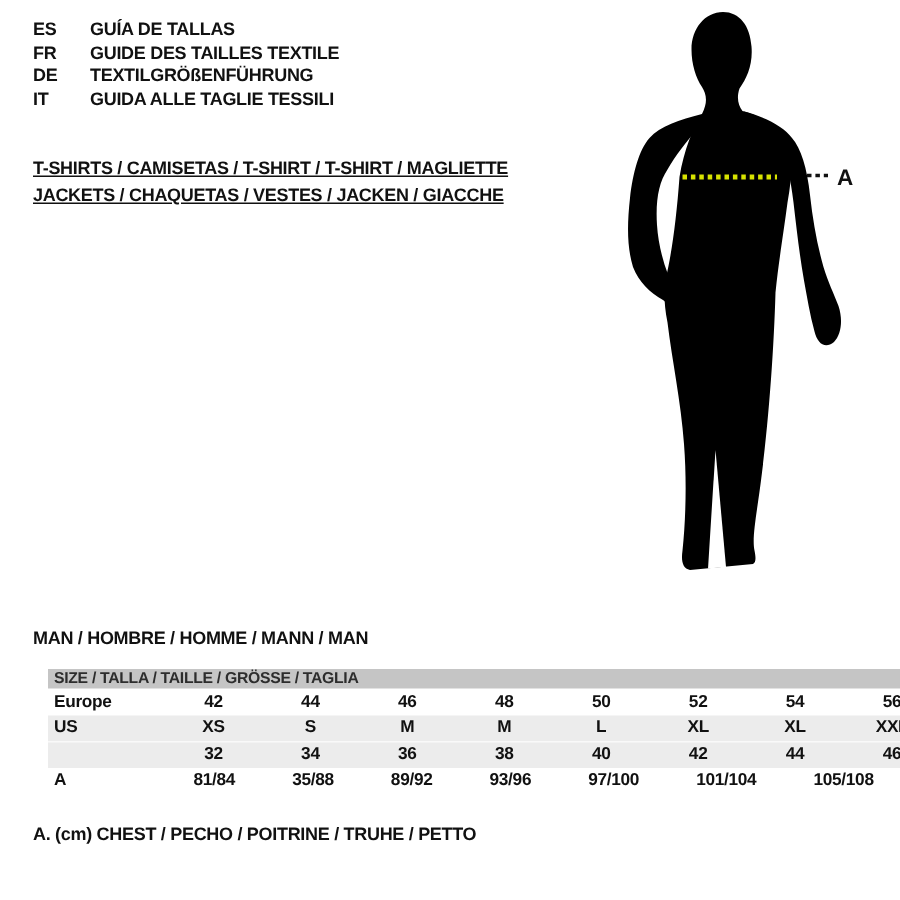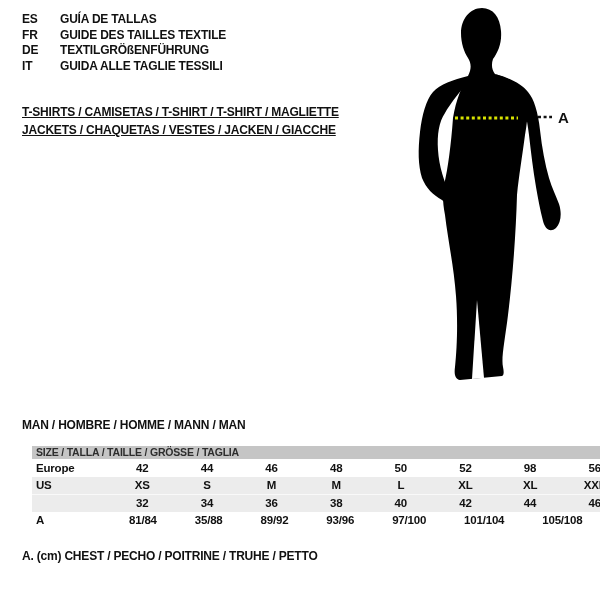--- a/index.html
+++ b/index.html
@@ -125,21 +125,21 @@
     <div class="thead">SIZE / TALLA / TAILLE / GRÖSSE / TAGLIA</div>
     <div>
         <div class="trow">
           <div class="tlabel">Europe</div>
           <div class="tcell">42</div>
           <div class="tcell">44</div>
           <div class="tcell">46</div>
           <div class="tcell">48</div>
           <div class="tcell">50</div>
           <div class="tcell">52</div>
-          <div class="tcell">98</div>
+          <div class="tcell">54</div>
           <div class="tcell">56</div>
         </div>
         <div class="trow shaded">
           <div class="tlabel">US</div>
           <div class="tcell">XS</div>
           <div class="tcell">S</div>
           <div class="tcell">M</div>
           <div class="tcell">M</div>
           <div class="tcell">L</div>
           <div class="tcell">XL</div>

